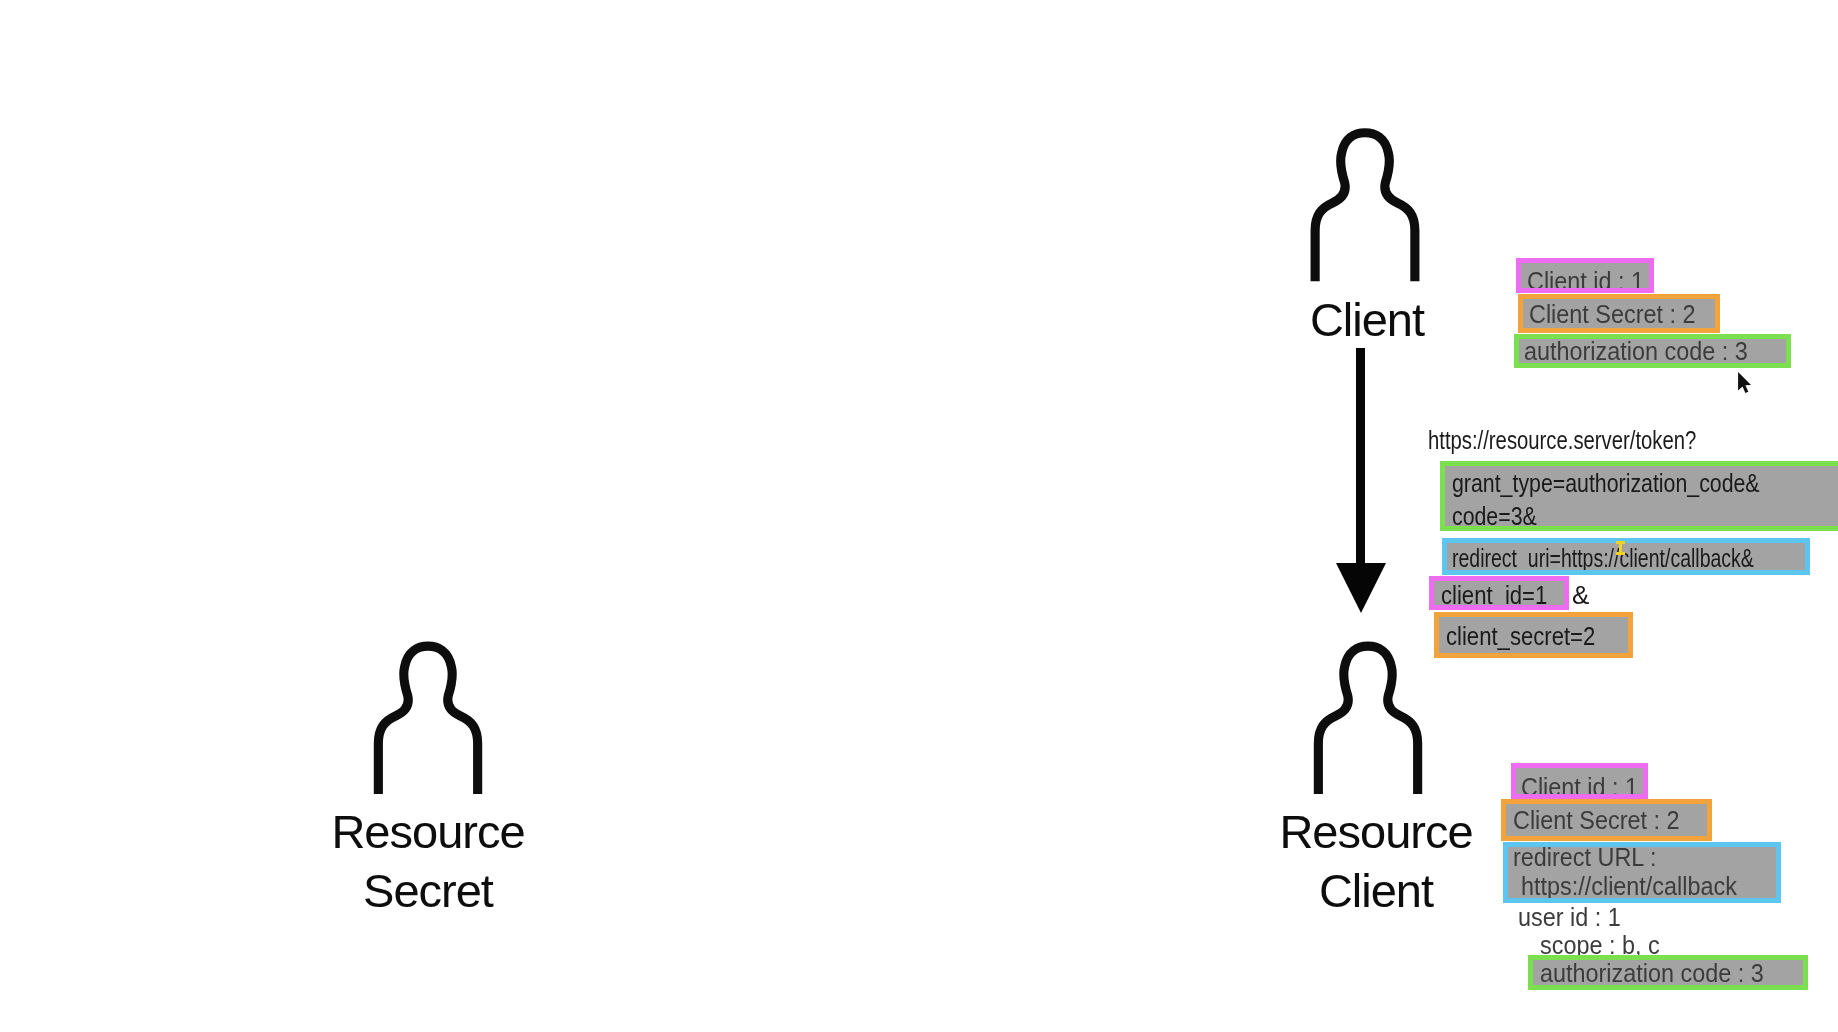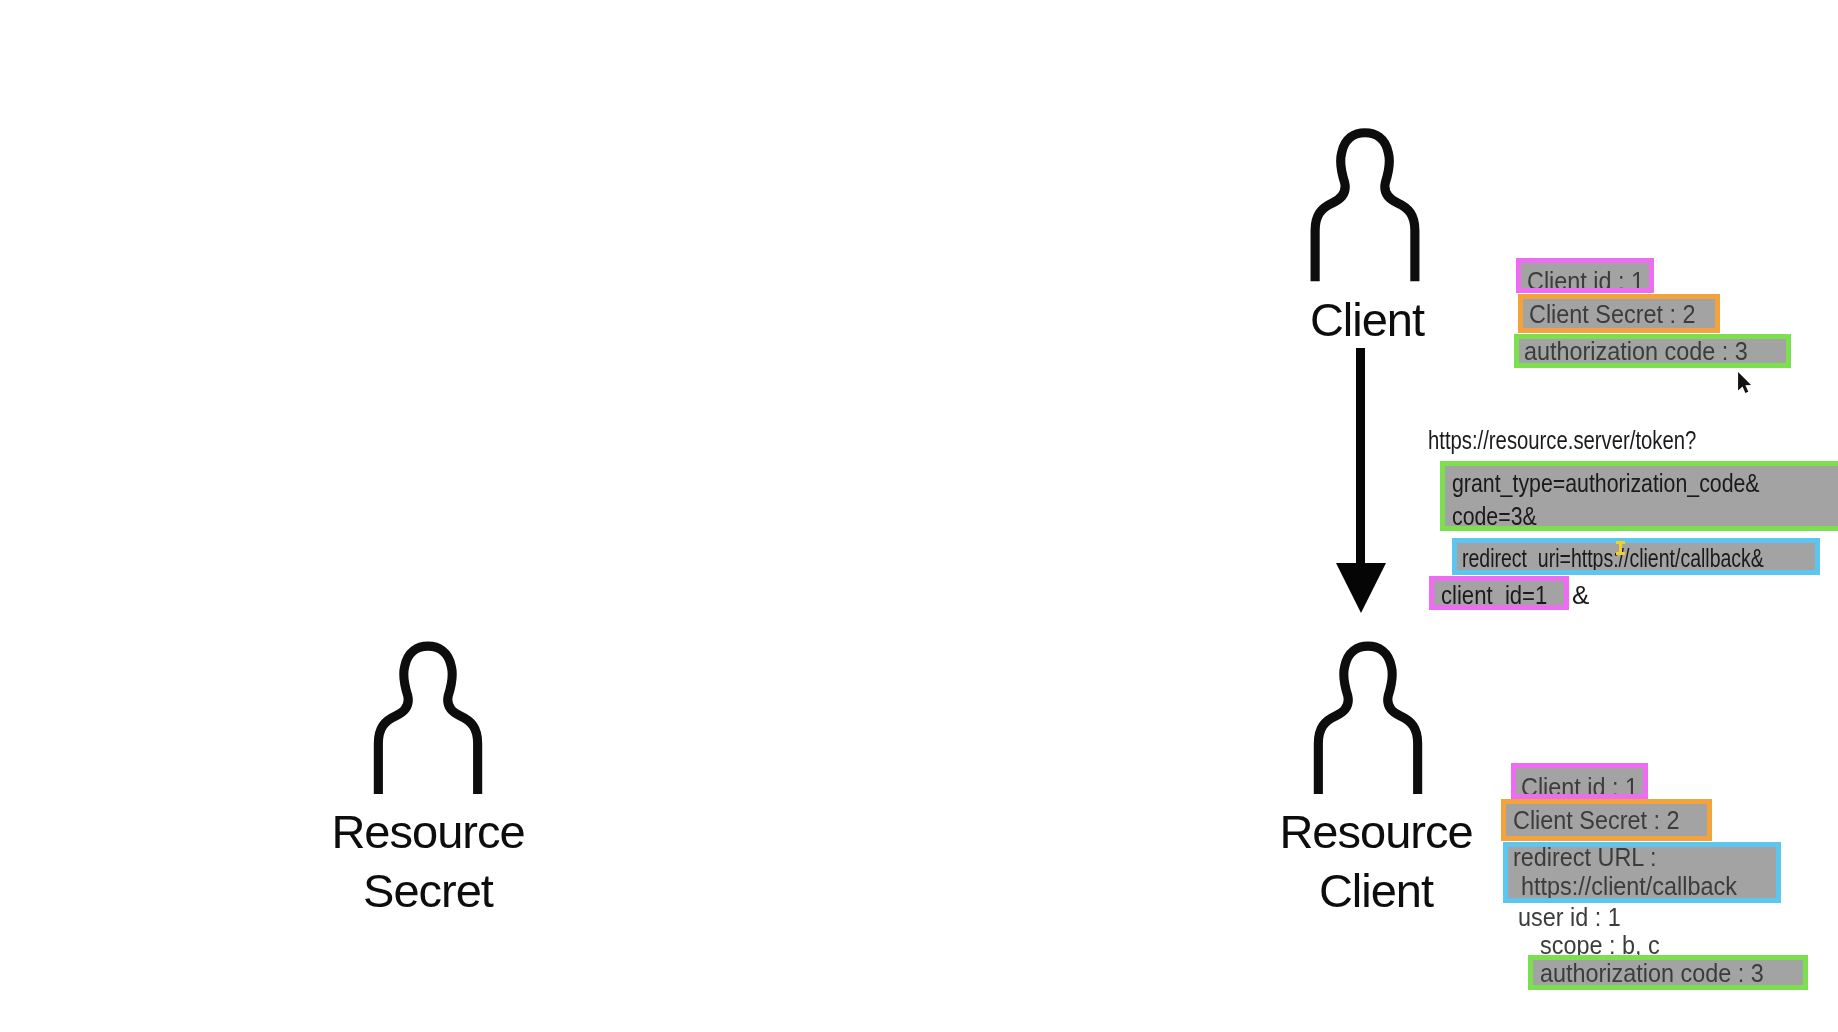--- a/index.html
+++ b/index.html
@@ -77,37 +77,41 @@
   <div class="arrow-head" style="left:1336px;top:563px;"></div>
 
   <span class="plaintxt code sx78" style="left:1428px;top:426px;">https://resource.server/token?</span>
 
   <div class="obox" style="left:1440px;top:461px;width:471px;height:70px;">
     <span class="btxt code sx82" style="left:12px;top:8px;">grant_type=authorization_code&amp;</span>
     <span class="btxt code sx82" style="left:12px;top:41px;">code=3&amp;</span>
     <i class="bord" style="border-color: rgb(124, 223, 80);"></i>
   </div>
 
-  <div class="obox" style="left:1442px;top:538px;width:368px;height:37px;margin-left:10px;">
+  <div class="obox" style="left:1442px;top:538px;width:368px;height:37px;">
     <span class="btxt code sx75" style="left:10px;top:6px;">redirect_uri=https://client/callback&amp;</span>
     <i class="bord" style="border-color: rgb(92, 198, 240);"></i>
   </div>
 
   <div class="caret" style="left:1616px;top:541px;width:9px;height:14px;">
     <i class="stem" style="background: rgb(240, 210, 36);"></i>
       <i class="cap-t" style="background: rgb(240, 210, 36);"></i>
       <i class="cap-b" style="background: rgb(240, 210, 36);"></i>
   </div>
 
   <div class="obox" style="left:1429px;top:576px;width:140px;height:34px;">
     <span class="btxt code sx85" style="left:12px;top:5px;">client_id=1</span>
     <i class="bord" style="border-color: rgb(238, 108, 241);"></i>
   </div>
   <span class="plaintxt code" style="left:1572px;top:581px;">&amp;</span>
 
+  <div class="obox" style="left:1434px;top:612px;width:199px;height:46px;">
+    <span class="btxt code sx85" style="left:12px;top:10px;">client_secret=2</span>
+    <i class="bord" style="border-color: rgb(242, 163, 60);"></i>
+  </div>
 
   <div class="figure" style="left:371px;top:640px;width:114px;height:154px;">
     <svg width="114" height="154" viewBox="0 0 112 152">
       <path d="M 7 152 L 7 102 C 7 87 13 80 24 75 C 34 70.5 38 64 36 55 C 32.5 44 31 34 33 26 C 36 11 46 6 56 6 C 66 6 76 11 79 26 C 81 34 79.5 44 76 55 C 74 64 78 70.5 88 75 C 99 80 105 87 105 102 L 105 152" fill="none" stroke="#0d0d0d" stroke-width="9" stroke-linejoin="round"></path>
     </svg>
   </div>
   <div class="actor-label" style="left:278px;top:802px;width:300px;">
     <div>Resource</div>
     <div>Secret</div>
   </div>

